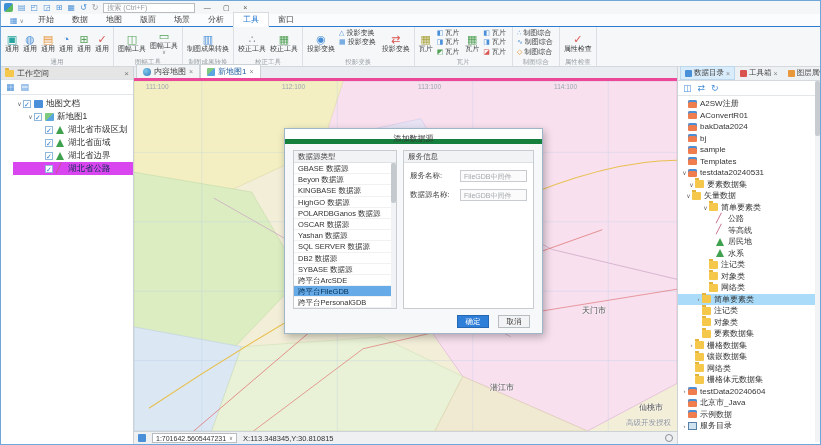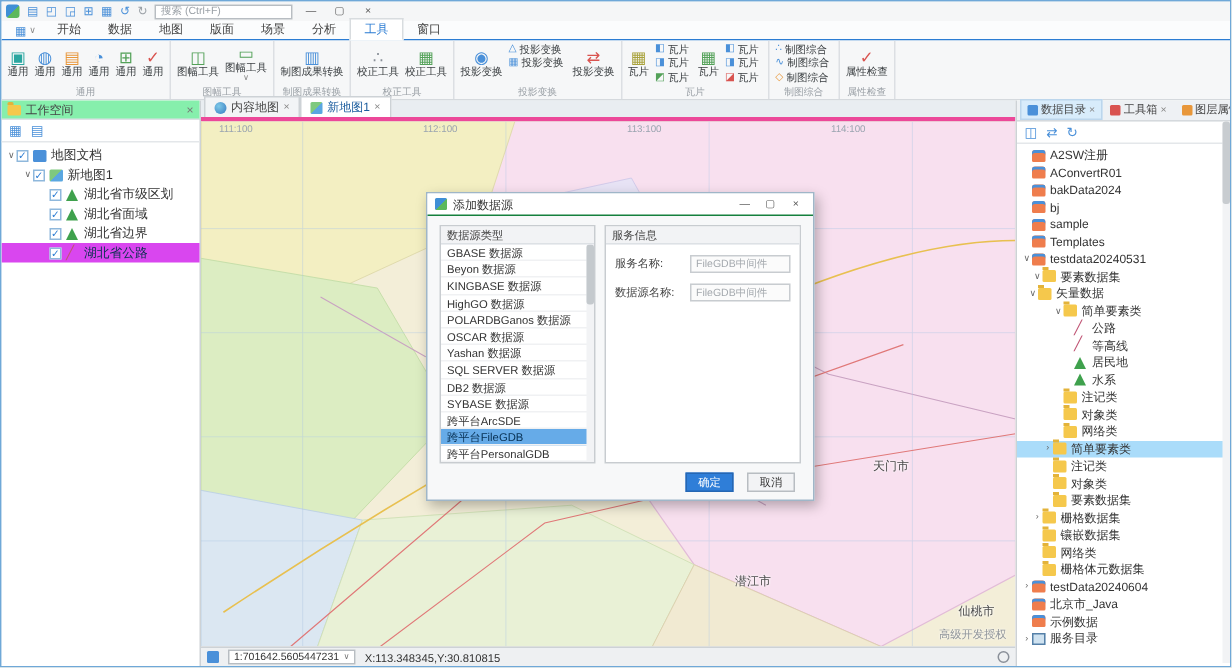--- a/index.html
+++ b/index.html
@@ -39,30 +39,30 @@
   .rbtn.small .rlabel{font-size:7px;color:#3c4043;}
   .rbtn .dd{font-size:5.5px;color:#888;line-height:5px;}
   .c-blue{color:#4a90d9;} .c-green{color:#53a158;} .c-teal{color:#2aa6a0;}
   .c-orange{color:#e8973a;} .c-red{color:#d9534f;} .c-gray{color:#8a9099;} .c-olive{color:#a9a23c;}
 
   
   .leftdock{position:absolute;left:0;top:66px;bottom:0;width:133px;background:#fff;border-right:1px solid #cdd2d6;}
   .rightdock{position:absolute;right:0;top:66px;bottom:0;width:143px;background:#fff;border-left:1px solid #cdd2d6;}
   .center{position:absolute;left:133px;right:143px;top:66px;bottom:0;}
 
-  .phead{height:13px;display:flex;align-items:center;gap:3px;padding:0 4px;background:#86efac;border-bottom:1px solid #dde1e5;font-size:8px;color:#444;}
+  .phead{height:13px;display:flex;align-items:center;gap:3px;padding:0 4px;background:#e5e5e5;border-bottom:1px solid #dde1e5;font-size:8px;color:#444;}
   .phead .fold{width:9px;height:7px;background:#f5c84c;border-radius:1px;position:relative;}
   .phead .fold::before{content:"";position:absolute;left:0;top:-2px;width:4px;height:2px;background:#e3b33a;border-radius:1px 1px 0 0;}
   .phead .pclose{margin-left:auto;color:#777;font-size:8px;cursor:default;}
   .ptool{height:15px;display:flex;align-items:center;gap:6px;padding:0 5px;border-bottom:1px solid #e4e7ea;}
   .ptool .ticn{font-size:9px;color:#4a90d9;cursor:default;}
 
   
   .tree{position:relative;padding-top:2px;}
-  .trow{display:flex;align-items:center;height:13px;cursor:default;white-space:nowrap;}
+  .trow{display:flex;align-items:center;height:13px;cursor:default;white-space:nowrap;margin-left:12px;}
   .trow.selected{background:#d946ef;}
   .trow.selected .tlabel{color:#09304f;}
   .arrow{width:7px;font-size:6px;color:#666;text-align:center;flex:0 0 auto;}
   .cbx{width:8px;height:8px;border:1px solid #8fb8dc;background:#fff;margin-right:3px;flex:0 0 auto;font-size:7px;line-height:7px;color:#2b7cd3;text-align:center;}
   .cbx::after{content:"✓";}
   .ticon{width:9px;height:8px;margin-right:3px;flex:0 0 auto;position:relative;}
   .tlabel{font-size:8.5px;color:#333;}
   .crow{display:flex;align-items:center;height:11.5px;cursor:default;white-space:nowrap;}
   .crow .tlabel{font-size:8px;}
   .crow.selected{background:#aadcfa;}
@@ -107,21 +107,21 @@
   .sicon{width:8px;height:8px;background:#4a90d9;border-radius:1px;flex:0 0 auto;}
   .scalebox{display:flex;align-items:center;gap:3px;background:#fff;border:1px solid #b8bdc2;height:10px;padding:0 3px;font-size:7px;}
   .sarrow{font-size:5.5px;color:#777;}
   .coords{font-size:7.5px;color:#333;}
   .flex1{flex:1;}
   .locate{width:8px;height:8px;border:1px solid #8a9099;border-radius:50%;flex:0 0 auto;}
 
   
   .dialog{position:absolute;left:283px;top:127px;width:259px;height:206px;background:#f7f8f9;border:1px solid #9fb6c8;
           box-shadow:2px 3px 8px rgba(0,0,0,.28);z-index:20;}
-  .dtitlebar{height:15px;display:flex;align-items:center;gap:4px;padding:0 5px;background:#fff;border-bottom:1px solid #15803d;}
+  .dtitlebar{height:15px;display:flex;align-items:center;gap:4px;padding:0 5px;background:#fff;border-bottom:5px solid #15803d;flex-direction:column;}
   .dicon{width:8px;height:8px;background:linear-gradient(135deg,#3f8fd6 50%,#5cb85c 50%);border-radius:1px;}
   .dtitle{font-size:8px;color:#333;flex:1;}
   .dwbtn{width:13px;text-align:center;font-size:7px;color:#555;line-height:13px;cursor:default;}
   .dbody{position:absolute;left:0;right:0;top:15px;bottom:24px;display:flex;gap:6px;padding:6px 8px 0;}
   .dgroup{border:1px solid #c8ccd0;background:#fff;position:relative;}
   .dleft{width:104px;}
   .dright{flex:1;}
   .dglabel{height:12px;line-height:12px;padding:0 4px;background:#f2f3f5;border-bottom:1px solid #dde1e5;font-size:7.5px;color:#444;}
   .dslist{position:absolute;left:0;right:0;top:12px;bottom:0;overflow:hidden;}
   .dsitem{height:11.2px;line-height:11.2px;padding:0 4px;font-size:7.5px;color:#333;border-bottom:1px solid #f0f1f3;white-space:nowrap;cursor:default;}

